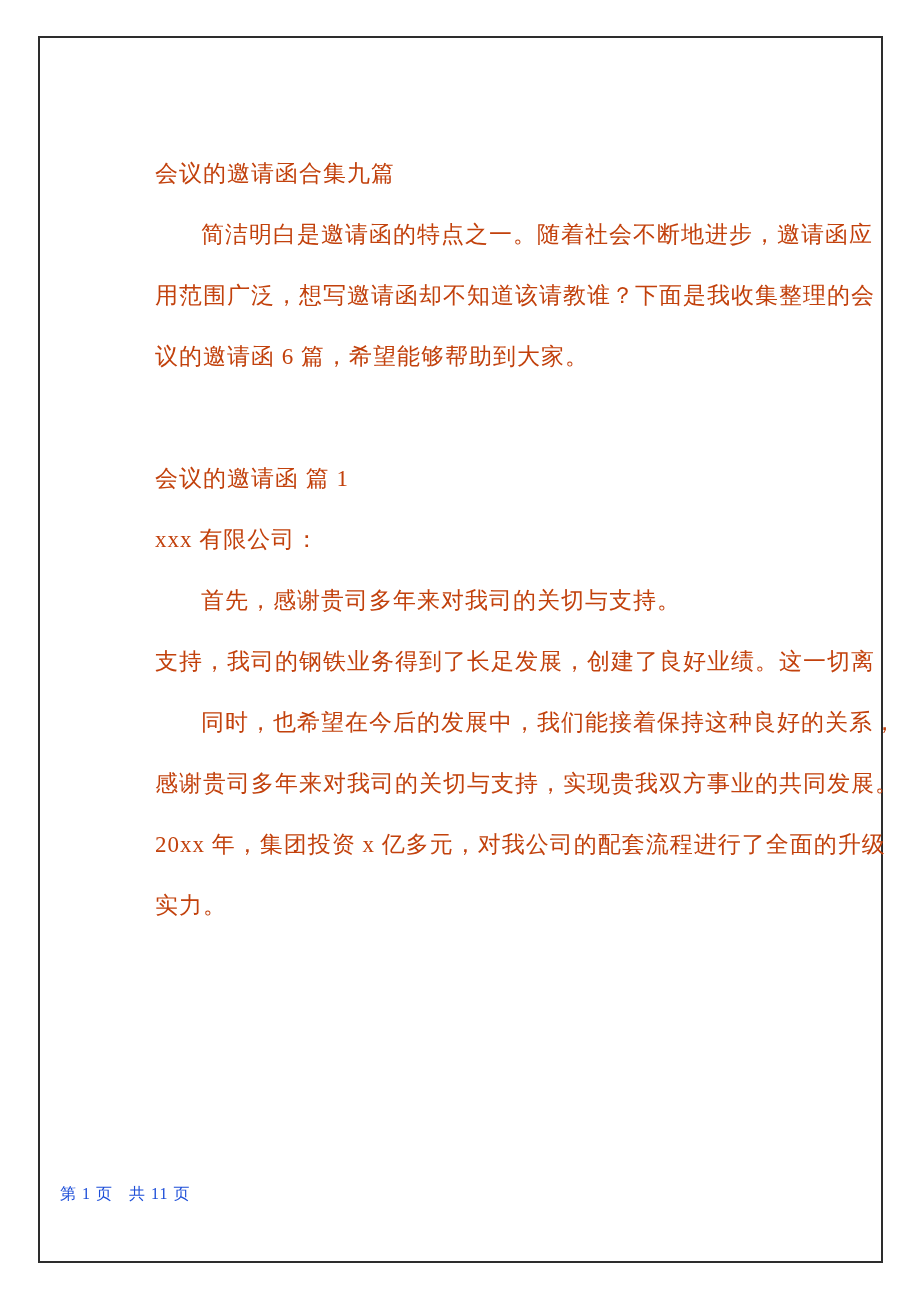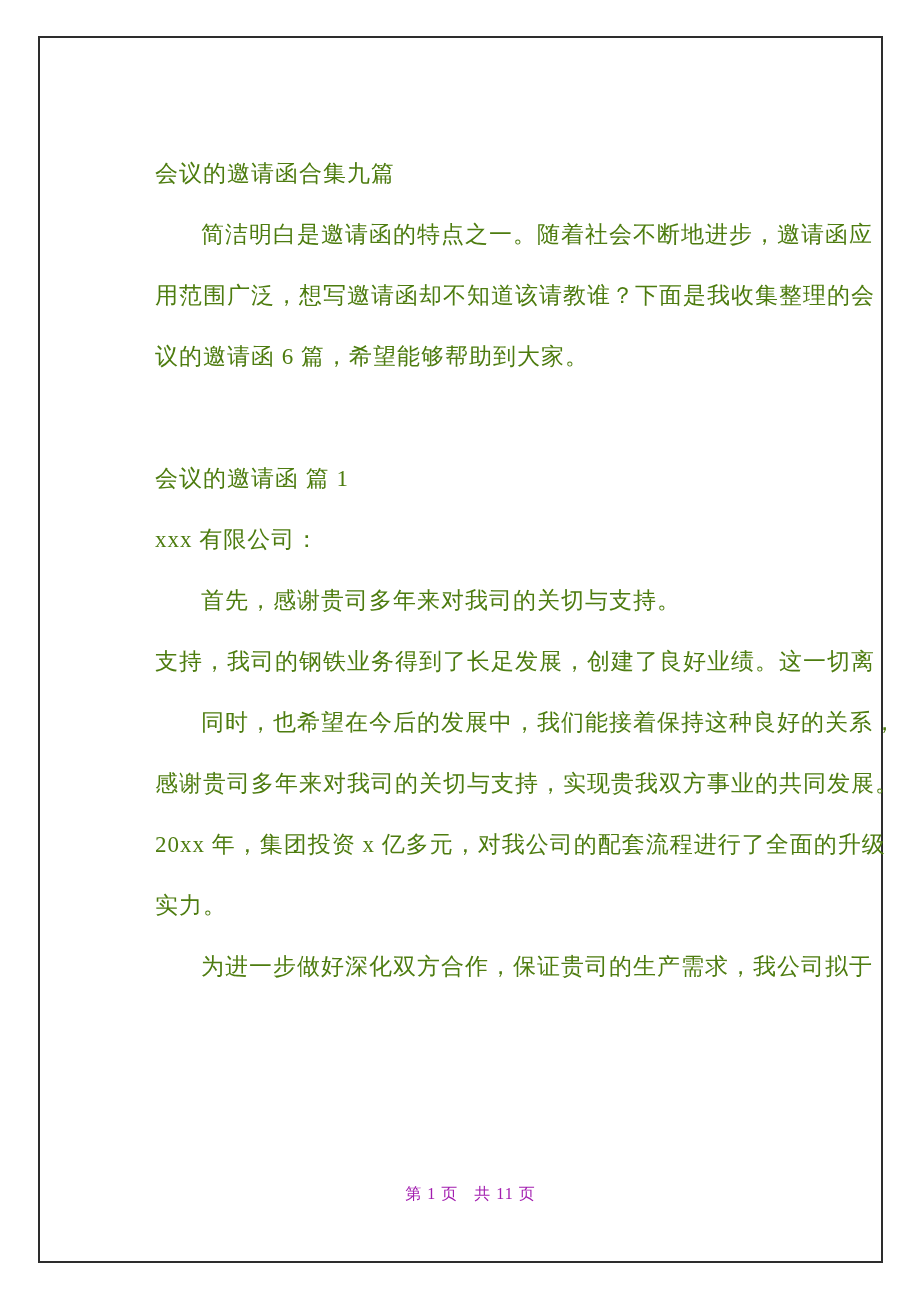--- a/index.html
+++ b/index.html
@@ -28,38 +28,38 @@
     position: absolute;
     left: 115px;
     top: 105px;
     width: 748px;
   }
   .line {
     height: 61px;
     line-height: 61px;
     font-size: 23px;
     letter-spacing: 1px;
-    color: #4d7c0f;
+    color: #c2410c;
     white-space: pre;
   }
   .line.indent {
     padding-left: 46px;
   }
   .line.blank {
     
   }
   .page-footer {
     position: absolute;
     left: 0;
     right: 0;
     bottom: 38px;
-    text-align: center;
+    text-align: left;
     font-size: 16px;
     letter-spacing: 1px;
-    color: #a21caf;
+    color: #1d4ed8;
     white-space: pre;
   }
   .page-footer .gap {
     display: inline-block;
     width: 16px;
   }
 </style>
 </head>
 <body>
 
@@ -71,19 +71,18 @@
       <div class="line">议的邀请函 6 篇，希望能够帮助到大家。</div>
       <div class="line blank"></div>
       <div class="line">会议的邀请函 篇 1</div>
       <div class="line">xxx 有限公司：</div>
       <div class="line indent">首先，感谢贵司多年来对我司的关切与支持。</div>
       <div class="line">支持，我司的钢铁业务得到了长足发展，创建了良好业绩。这一切离</div>
       <div class="line indent">同时，也希望在今后的发展中，我们能接着保持这种良好的关系，</div>
       <div class="line">感谢贵司多年来对我司的关切与支持，实现贵我双方事业的共同发展。</div>
       <div class="line">20xx 年，集团投资 x 亿多元，对我公司的配套流程进行了全面的升级</div>
       <div class="line">实力。</div>
-      <div class="line indent">为进一步做好深化双方合作，保证贵司的生产需求，我公司拟于</div>
     </div>
 
   <div class="page-footer">
     <span>第 1 页</span><span class="gap"></span><span>共 11 页</span>
   </div>
 </div>
 
 </body></html>

